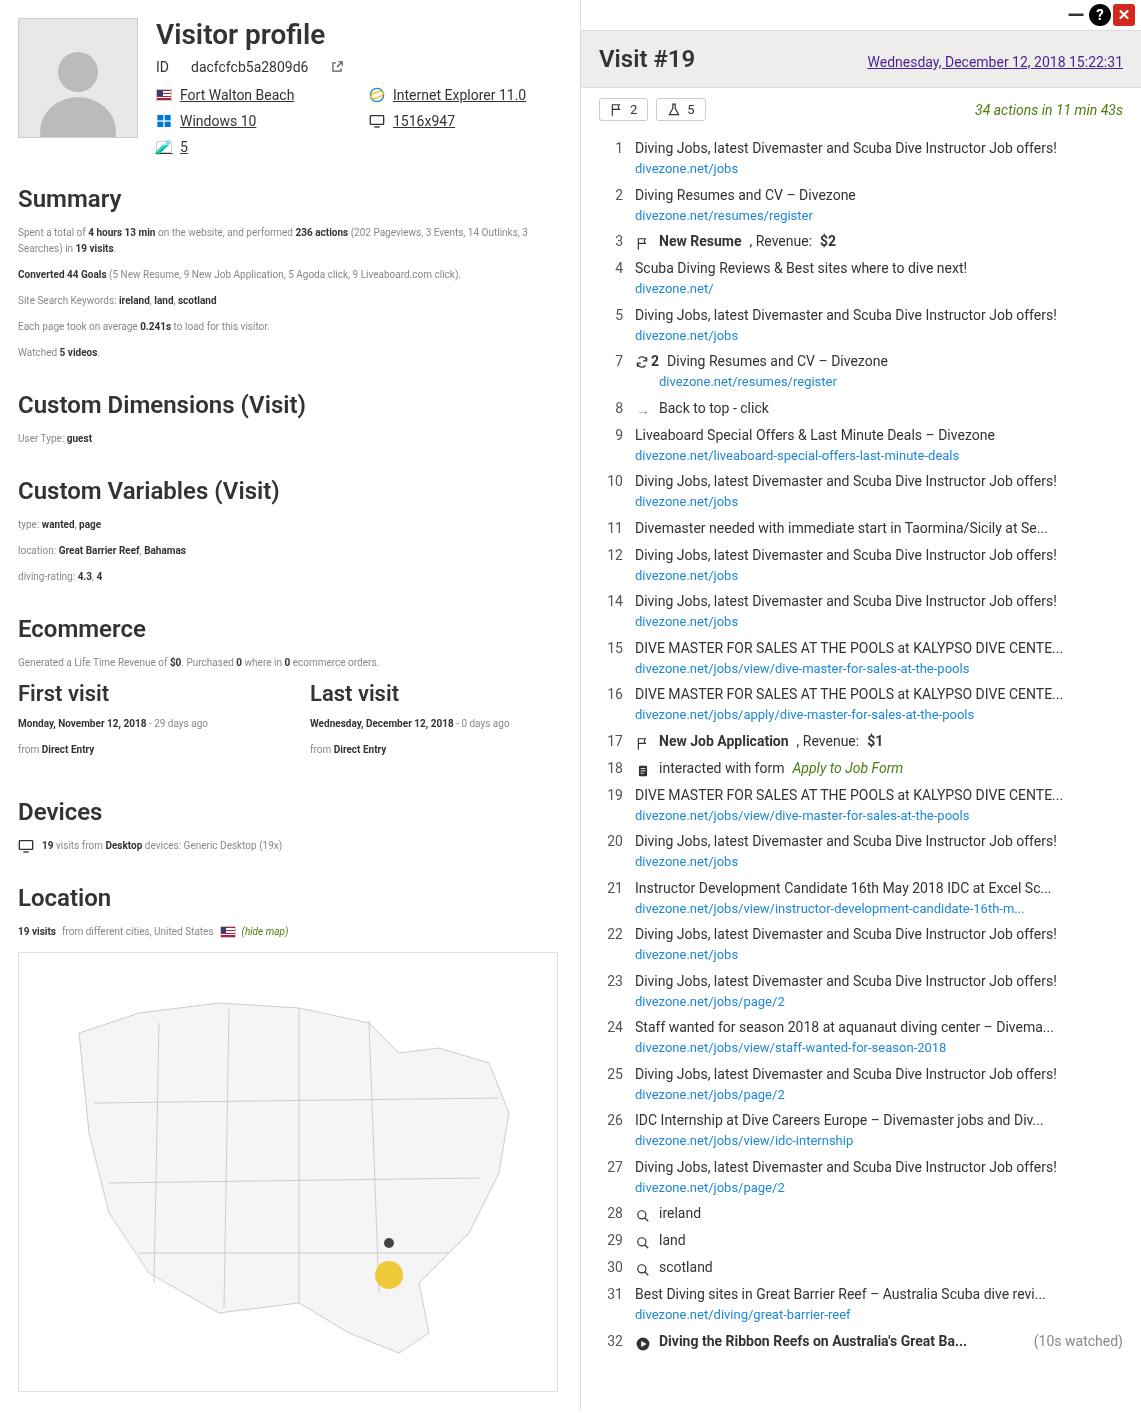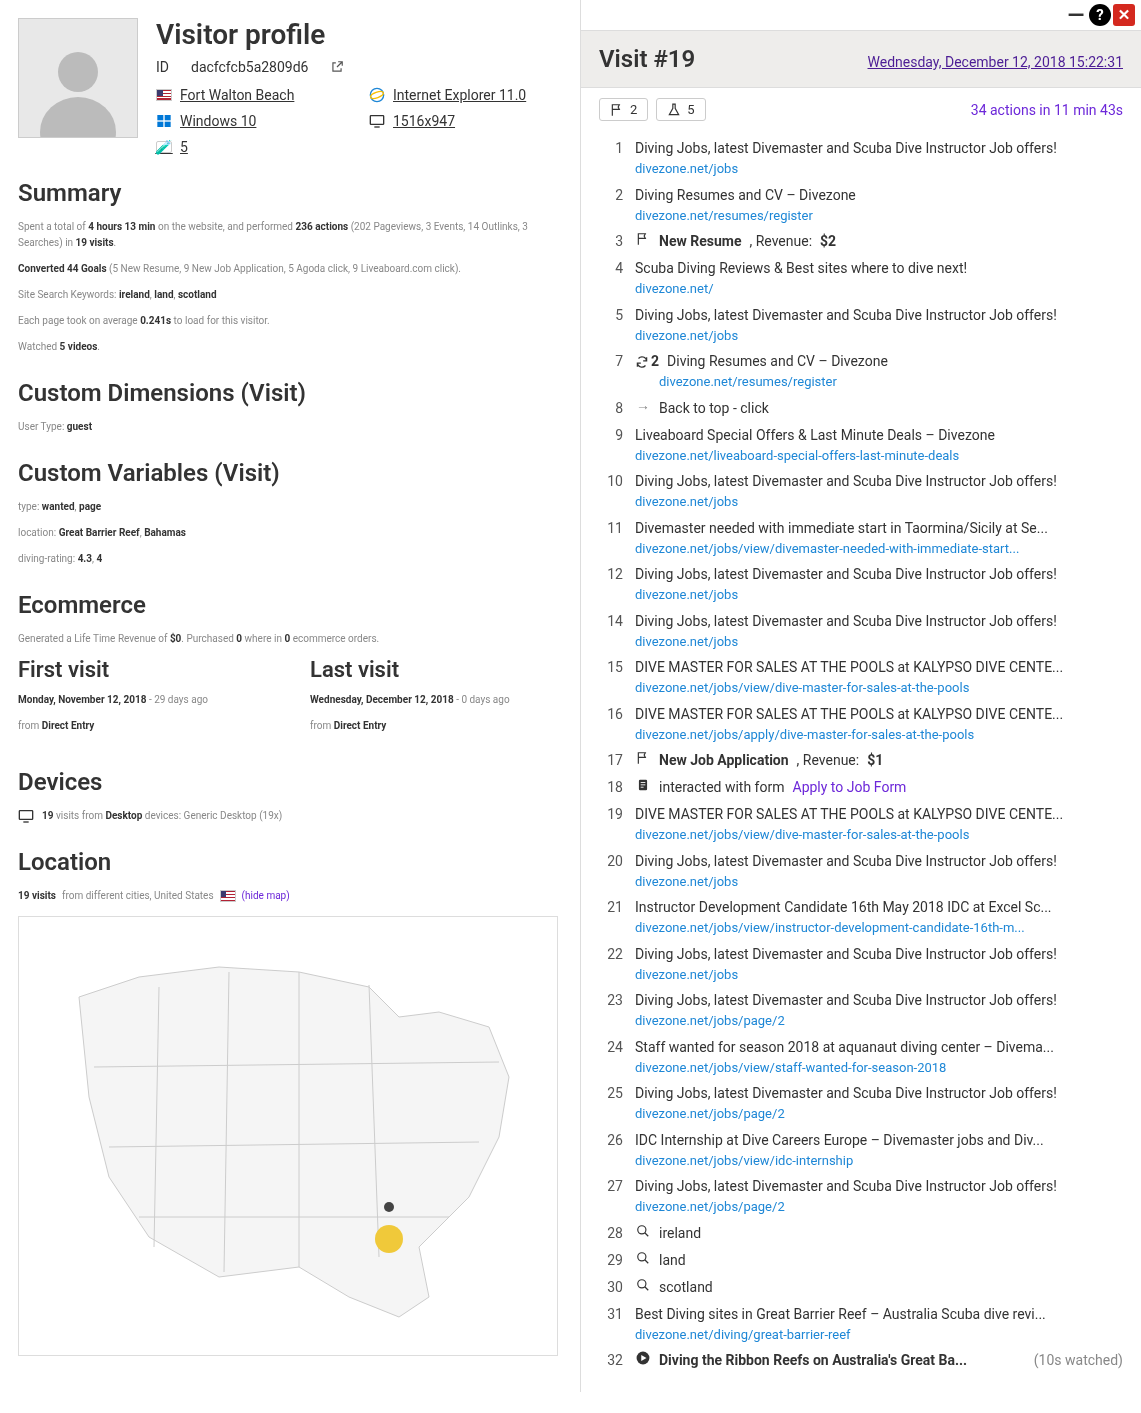--- a/index.html
+++ b/index.html
@@ -11,25 +11,25 @@
 .avatar { width: 120px; height: 120px; background: #e8e8e8; border: 1px solid #ccc; display: flex; align-items: flex-end; justify-content: center; overflow: hidden; }
 .avatar svg { width: 100px; height: 100px; }
 .profile-info { flex: 1; }
 h1 { font-size: 28px; font-weight: 600; margin-bottom: 8px; }
 .visitor-id { font-size: 14px; margin-bottom: 12px; display: flex; align-items: center; gap: 22px; }
 .meta-grid { display: grid; grid-template-columns: 1fr 1fr; gap: 10px 20px; text-decoration: underline; }
 .meta-item { display: flex; align-items: center; gap: 8px; font-size: 14px; }
 .meta-icon { width: 16px; height: 12px; display: inline-flex; align-items: center; justify-content: center; }
 .flag-us { background: linear-gradient(#b22234 14%, #fff 14% 28%, #b22234 28% 42%, #fff 42% 57%, #b22234 57% 71%, #fff 71% 85%, #b22234 85%); position: relative; border: 1px solid #ccc; }
 .flag-us::before { content: ""; position: absolute; top: 0; left: 0; width: 40%; height: 57%; background: #3c3b6e; }
-h2 { font-size: 24px; font-weight: 600; margin: 24px 0 12px; }
+h2 { font-size: 24px; font-weight: 600; margin: 30px 0 12px; }
 .para { font-size: 10px; line-height: 1.6; margin-bottom: 10px; color: #333; }
 .muted { color: #888; }
 .bold { font-weight: 700; color: #333; }
-.link { color: #6d28d9; cursor: pointer; }
+.link { color: #4d7c0f; cursor: pointer; font-style: italic; }
 .visit-cols { display: flex; gap: 40px; }
 .visit-col { flex: 1; }
 .visit-title { font-size: 22px; font-weight: 600; margin-bottom: 10px; }
 .map-wrap { border: 1px solid #ddd; width: 540px; height: 440px; margin-top: 12px; background: #fff; position: relative; overflow: hidden; }
 .top-controls { display: flex; justify-content: flex-end; gap: 2px; padding: 4px 6px; }
 .ctrl-btn { width: 22px; height: 22px; display: flex; align-items: center; justify-content: center; font-weight: bold; cursor: pointer; border-radius: 3px; font-size: 15px; }
 .ctrl-help { background: #000; color: #fff; border-radius: 50%; }
 .ctrl-close { background: #d4291f; color: #fff; }
 .visit-header { background: #eeedeb; padding: 14px 18px; display: flex; justify-content: space-between; align-items: baseline; border-top: 1px solid #ddd; border-bottom: 1px solid #ddd; }
 .visit-header h2 { margin: 0; font-size: 24px; }
@@ -37,21 +37,21 @@
 .visit-info-bar { display: flex; justify-content: space-between; align-items: center; padding: 10px 18px; }
 .badges { display: flex; gap: 8px; }
 .badge { border: 1px solid #ccc; padding: 3px 10px; border-radius: 3px; display: flex; align-items: center; gap: 6px; font-size: 13px; }
 .actions-list { padding: 4px 18px 18px; }
 .action-row { display: flex; gap: 12px; padding: 3px 0; font-size: 14px; line-height: 1.5; }
 .action-num { width: 24px; text-align: right; color: #555; flex-shrink: 0; }
 .action-body { flex: 1; min-width: 0; }
 .action-title { color: #333; white-space: nowrap; overflow: hidden; text-overflow: ellipsis; }
 .action-url { color: #1e87d6; font-size: 13px; white-space: nowrap; overflow: hidden; text-overflow: ellipsis; }
 .action-goal { font-weight: 700; }
-.action-inline { display: flex; align-items: flex-start; gap: 8px; }
+.action-inline { display: flex; align-items: flex-end; gap: 8px; }
 .small-icon { width: 16px; height: 16px; display: inline-flex; align-items: center; justify-content: center; flex-shrink: 0; }
 .icon-box { width: 14px; height: 14px; }
 .refresh-badge { display: inline-flex; align-items: center; gap: 2px; font-weight: 700; }
 .export-icon { width: 14px; height: 14px; }
 </style>
 </head>
 <body>
 
 <div class="container">
 <div class="left-panel">
@@ -289,21 +289,20 @@
           <div class="action-num">10</div>
           <div class="action-body">
             <div class="action-title">Diving Jobs, latest Divemaster and Scuba Dive Instructor Job offers!</div>
             <div class="action-url">divezone.net/jobs</div>
           </div>
         </div>
         <div class="action-row">
           <div class="action-num">11</div>
           <div class="action-body">
             <div class="action-title">Divemaster needed with immediate start in Taormina/Sicily at Se...</div>
-            <div class="action-url">divezone.net/jobs/view/divemaster-needed-with-immediate-start...</div>
           </div>
         </div>
         <div class="action-row">
           <div class="action-num">12</div>
           <div class="action-body">
             <div class="action-title">Diving Jobs, latest Divemaster and Scuba Dive Instructor Job offers!</div>
             <div class="action-url">divezone.net/jobs</div>
           </div>
         </div>
         <div class="action-row">

